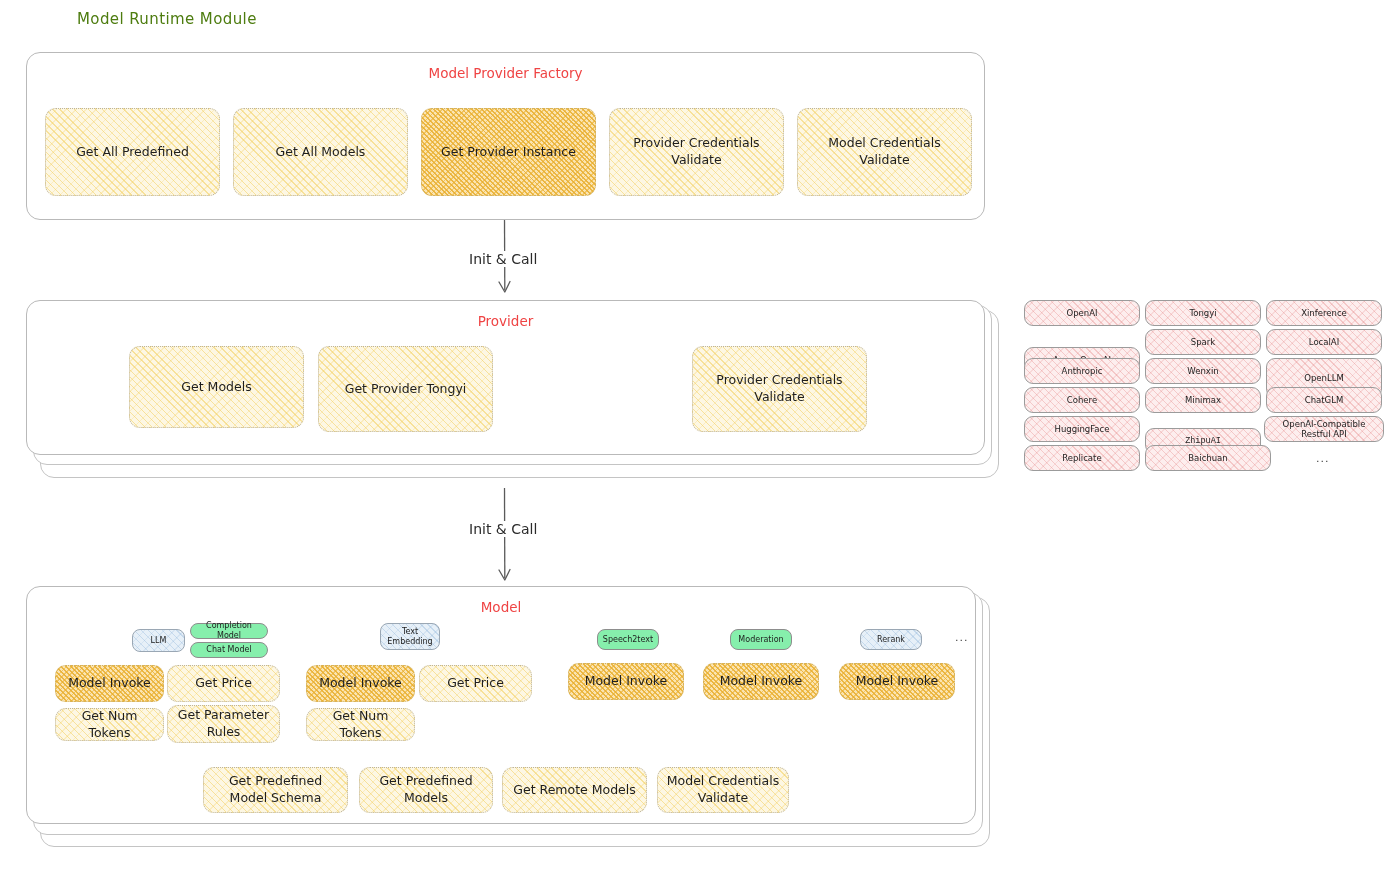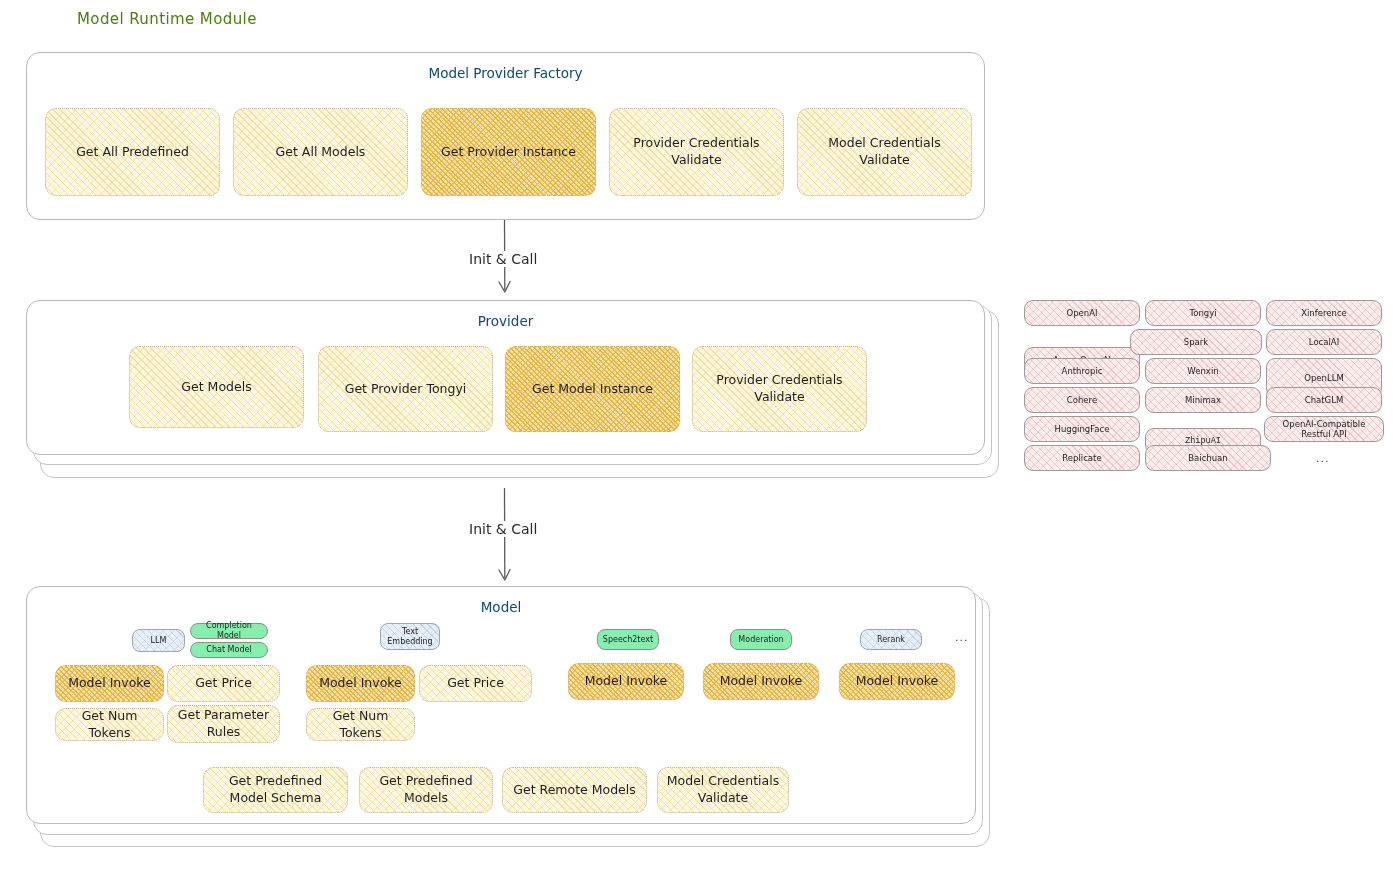--- a/index.html
+++ b/index.html
@@ -44,21 +44,21 @@
     box-sizing: border-box;
     z-index: 0;
   }
   .panel-title {
     position: absolute;
     top: 12px;
     left: 0;
     width: 100%;
     text-align: center;
     font-size: 13.5px;
-    color: #0c4a6e;
+    color: #ef4444;
   }
 
   
   .node {
     position: absolute;
     box-sizing: border-box;
     border: 1.4px dotted #bdb49a;
     border-radius: 11px;
     display: flex;
     align-items: center;
@@ -179,23 +179,20 @@
 <div class="stack-l1" style="left:33px; top:305px; width:959px; height:160px;"></div>
 <div class="panel" style="left:26px; top:300px; width:959px; height:155px; z-index:2;">
   <div class="panel-title">Provider</div>
 
   <div class="node" style="left:102px; top:45px; width:175px; height:82px;">
     <span>Get Models</span>
   </div>
   <div class="node" style="left:291px; top:45px; width:175px; height:86px;">
     <span>Get Provider Tongyi</span>
   </div>
-  <div class="node hl" style="left:478px; top:45px; width:175px; height:86px;">
-    <span>Get Model Instance</span>
-  </div>
   <div class="node" style="left:665px; top:45px; width:175px; height:86px;">
     <span>Provider Credentials Validate</span>
   </div>
 </div>
 
 <div style="position:absolute; left:1024px; top:300px; z-index:3;">
 
   <div class="prov" style="left:0px; top:0px; width:116px; height:26px;">
     <span>OpenAI</span>
     </div>
@@ -211,21 +208,21 @@
   <div class="prov" style="left:0px; top:116px; width:116px; height:26px;">
     <span>HuggingFace</span>
     </div>
   <div class="prov" style="left:0px; top:145px; width:116px; height:26px;">
     <span>Replicate</span>
     </div>
 
   <div class="prov" style="left:121px; top:0px; width:116px; height:26px;">
     <span>Tongyi</span>
     </div>
-  <div class="prov" style="left:106px; top:29px; width:132px; height:26px;">
+  <div class="prov" style="left:121px; top:29px; width:116px; height:26px;">
     <span>Spark</span>
     </div>
   <div class="prov" style="left:121px; top:58px; width:116px; height:26px;">
     <span>Wenxin</span>
     </div>
   <div class="prov" style="left:121px; top:87px; width:116px; height:26px;">
     <span>Minimax</span>
     </div>
   <div class="prov" style="left:121px; top:128px; width:116px; height:26px;font-family:Liberation Mono, monospace;">
     <span>ZhipuAI</span>

